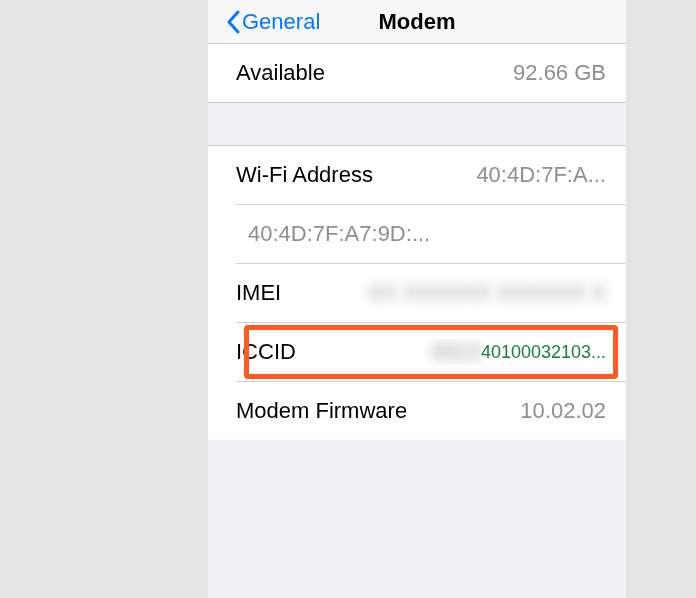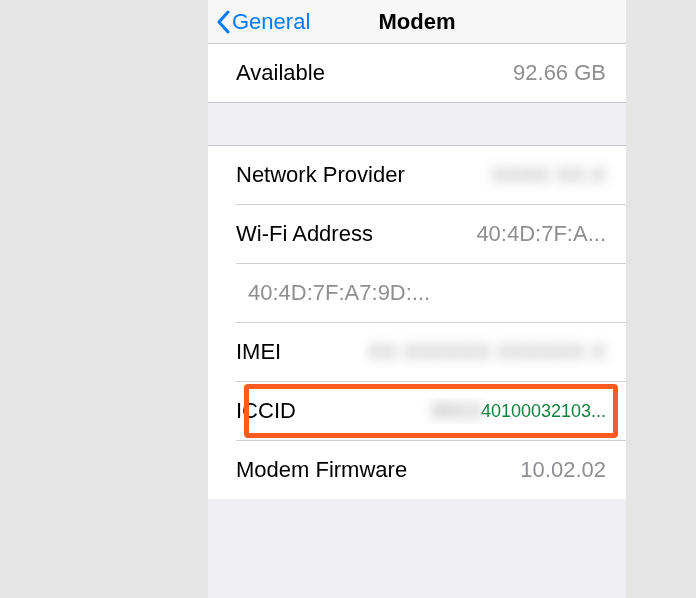--- a/index.html
+++ b/index.html
@@ -24,20 +24,21 @@
       height: 598px;
       overflow: hidden;
     }
     .nav-bar {
       height: 44px;
       background: #f7f7f8;
       display: flex;
       align-items: center;
       position: relative;
       border-bottom: 1px solid #c8c7cc;
+      padding-left: 10px;
     }
     .back-button {
       display: flex;
       align-items: center;
       padding-left: 8px;
       color: #007aff;
       font-size: 22px;
       cursor: pointer;
     }
     .back-chevron {
@@ -152,24 +153,20 @@
     <div class="row">
       <span class="row-label">Available</span>
       <span class="row-value">92.66 GB</span>
     </div>
   </div>
 
   <div class="spacer"></div>
 
   <div class="list-group group-border-top">
     <div class="row">
-      <span class="row-label">Network Provider</span>
-      <span class="row-value blurred">XXXX XX.X</span>
-    </div>
-    <div class="row">
       <span class="row-label">Wi-Fi Address</span>
       <span class="row-value">40:4D:7F:A...</span>
     </div>
     <div class="row">
       <span class="row-value">40:4D:7F:A7:9D:...</span>
     </div>
     <div class="row">
       <span class="row-label">IMEI</span>
       <span class="row-value blurred">XX XXXXXX XXXXXX X</span>
     </div>

